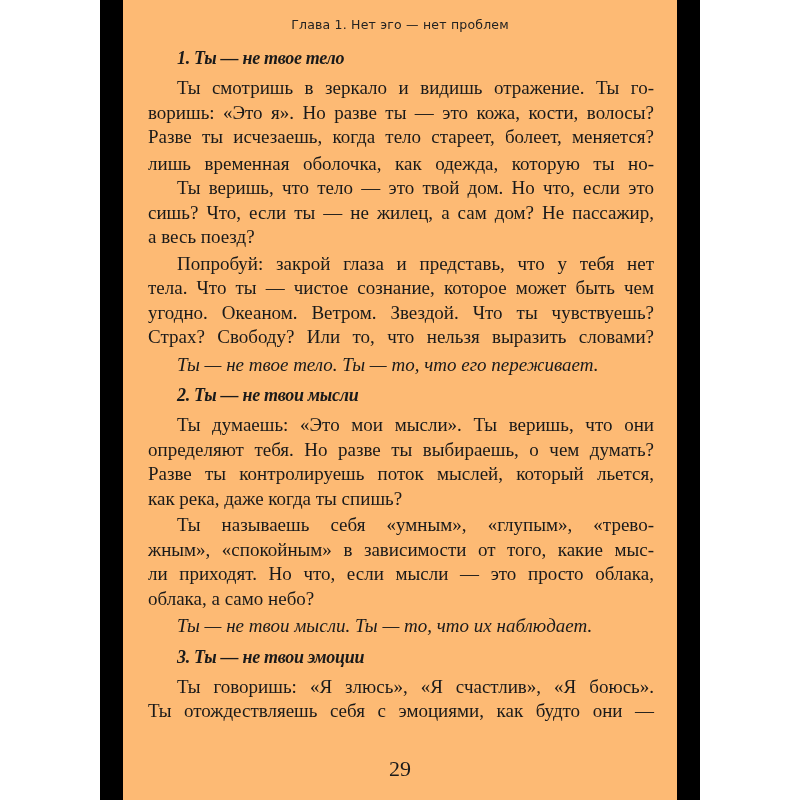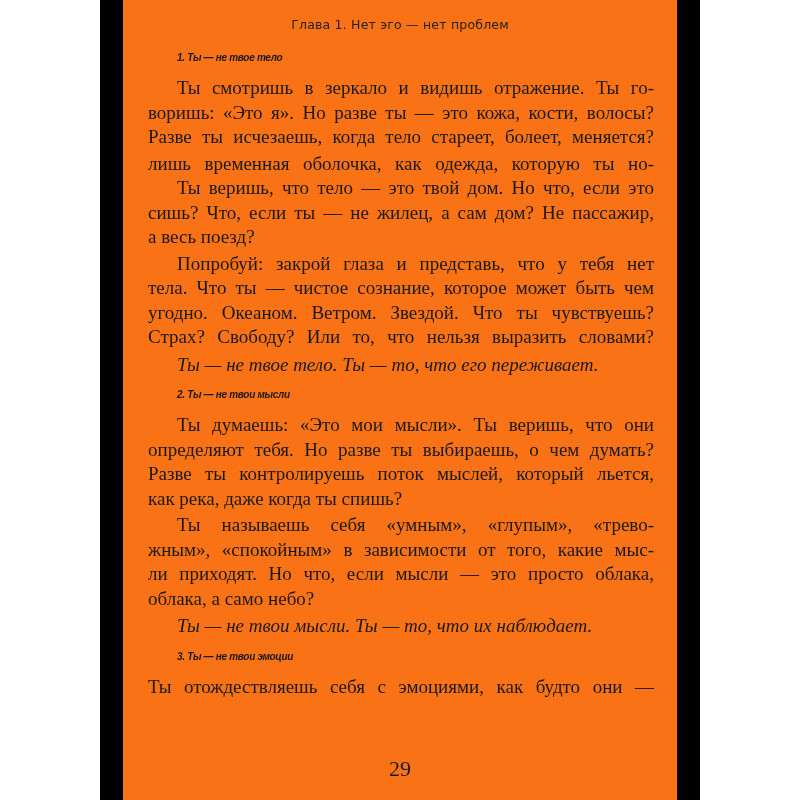--- a/index.html
+++ b/index.html
@@ -3,35 +3,35 @@
 <meta charset="utf-8">
 <style>
   html, body { margin: 0; padding: 0; }
   body {
     width: 800px; height: 800px; background: #ffffff; position: relative; overflow: hidden;
   }
   .band { position: absolute; top: 0; width: 23px; height: 800px; background: #000; }
   .band.left { left: 100px; }
   .band.right { left: 677px; }
   .page {
-    position: absolute; left: 123px; top: 0; width: 554px; height: 800px; background: #f97316;
+    position: absolute; left: 123px; top: 0; width: 554px; height: 800px; background: #fdba74;
   }
   .running-head {
     position: absolute; top: 17px; left: 0; width: 100%; text-align: center;
     font-family: "DejaVu Sans", sans-serif; font-size: 12.5px; color: #222; letter-spacing: 0.2px;
   }
   .text {
     position: absolute; left: 25px; top: 46px; width: 506px;
     font-family: "Liberation Serif", serif; font-size: 19px; line-height: 24.5px; color: #1a1a1a;
   }
   .text p { margin: 0; text-align: justify; text-align-last: left; }
   .text p.indent { text-indent: 29px; }
   .heading {
-    font-family: Liberation Sans, sans-serif; font-weight: bold; font-style: italic;
-    font-size: 10px; margin: 0 0 6px 29px; line-height: 24px; letter-spacing: -0.3px;
+    font-family: Liberation Serif, serif; font-weight: bold; font-style: italic;
+    font-size: 18px; margin: 0 0 6px 29px; line-height: 24px; letter-spacing: -0.3px;
   }
   .para-gap { margin-top: 2px !important; }
   .summary {
     font-style: italic; margin: 3px 0 6px 29px !important; text-indent: 0 !important;
   }
   .line { display: block; white-space: nowrap; }
   .just { display: block; text-align: justify; text-align-last: justify; white-space: normal; }
   .page-number {
     position: absolute; top: 756px; left: 0; width: 100%; text-align: center;
     font-family: "Liberation Serif", serif; font-size: 22px; color: #1a1a1a;
@@ -78,18 +78,19 @@
     <p class="indent para-gap">
       <span class="just">Ты называешь себя «умным», «глупым», «трево-</span>
       <span class="just" style="text-indent:0">жным», «спокойным» в зависимости от того, какие мыс-</span>
       <span class="just" style="text-indent:0">ли приходят. Но что, если мысли — это просто облака,</span>
       <span class="line" style="text-indent:0">облака, а само небо?</span>
     </p>
     <p class="summary">Ты — не твои мысли. Ты — то, что их наблюдает.</p>
 
     <div class="heading">3. Ты — не твои эмоции</div>
     <p class="indent">
+      <span class="just">Ты говоришь: «Я злюсь», «Я счастлив», «Я боюсь».</span>
       <span class="just" style="text-indent:0">Ты отождествляешь себя с эмоциями, как будто они —</span>
     </p>
   </div>
 
   <div class="page-number">29</div>
 </div>
 
 </body></html>

